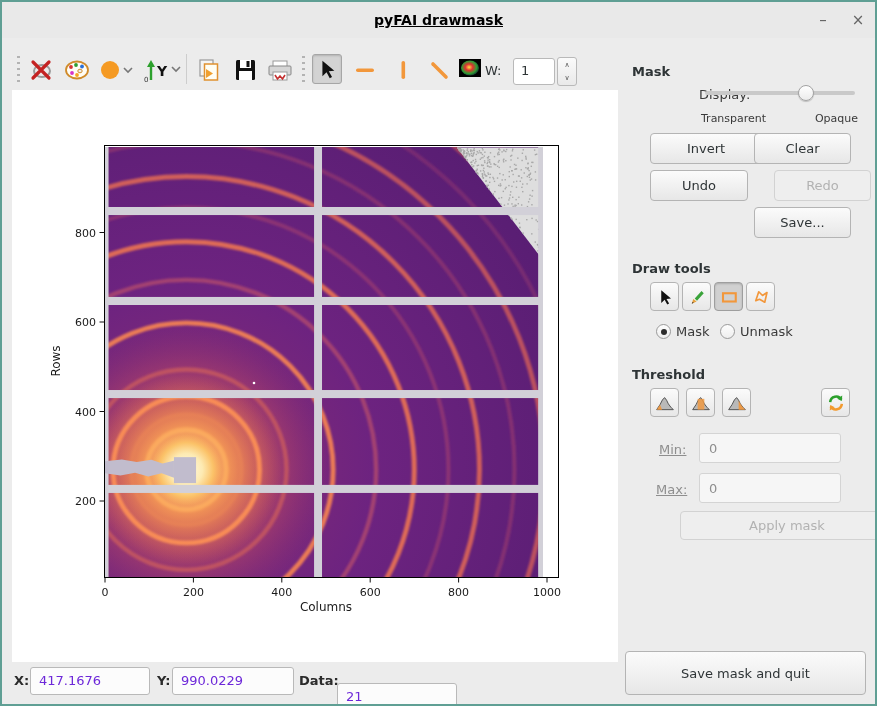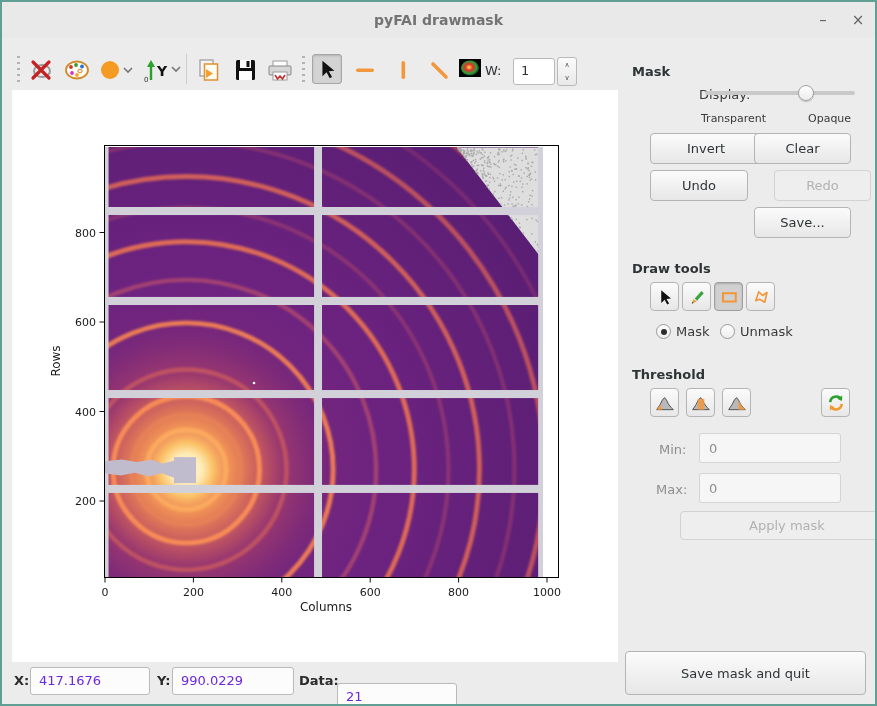--- a/index.html
+++ b/index.html
@@ -1,19 +1,19 @@
 <!DOCTYPE html>
 <html><head>
 <meta charset="utf-8">
 <style>
   html,body{margin:0;padding:0;background:#555;}
   *{box-sizing:border-box;font-family:"DejaVu Sans","Liberation Sans",sans-serif;}
   .window{position:relative;width:877px;height:706px;background:#ececec;border:2px solid #5f9f94;overflow:hidden;}
   .titlebar{position:absolute;left:0;top:0;width:100%;height:36px;background:#e9e9e9;text-align:center;}
-  .title{display:inline-block;margin-top:10px;font-size:14px;font-weight:bold;color:#737373;}
+  .title{display:inline-block;margin-top:10px;font-size:14px;font-weight:bold;color:#000000;text-decoration:underline;}
   .winbtn{position:absolute;top:6px;width:22px;height:24px;text-align:center;font-size:15px;color:#666;line-height:24px;cursor:default;}
   
   .tbtn{position:absolute;width:30px;height:28px;display:flex;align-items:center;justify-content:center;border-radius:3px;}
   .tbtn.pressed{background:#d3d3d3;border:1px solid #a6a6a6;box-shadow:inset 0 1px 2px rgba(0,0,0,.15);}
   .grip{position:absolute;width:3px;height:26px;background:repeating-linear-gradient(#b3b3b3 0 2px,transparent 2px 6px);}
   .tsep{position:absolute;width:1px;height:30px;background:#cdcdcd;}
   .tlabel{position:absolute;font-size:13px;color:#2e3436;}
   .spinfield{position:absolute;width:42px;height:27px;background:#fff;border:1px solid #b9b9b9;border-radius:3px;font-size:13px;color:#2e3436;padding:4px 0 0 7px;}
   .spinner{position:absolute;width:20px;height:29px;border:1px solid #b9b9b9;border-radius:3px;background:linear-gradient(#fbfbfb,#e9e9e9);}
   .spinner span{display:block;height:13px;text-align:center;font-size:7px;color:#555;line-height:14px;}
@@ -32,21 +32,21 @@
   .gbtn.disabled{background:#eeeeee;border-color:#d2d2d2;color:#b2b2b2;margin-left:20px;}
   .toolbtn{position:absolute;width:29px;height:29px;background:linear-gradient(#fbfbfb,#e7e7e7);border:1px solid #b4b4b4;border-radius:4px;display:flex;align-items:center;justify-content:center;}
   .toolbtn.pressed{background:#d0d0d0;box-shadow:inset 0 1px 2px rgba(0,0,0,.18);border-color:#9e9e9e;}
   .slider{position:absolute;left:703px;top:83px;width:150px;height:16px;}
   .slider .track{position:absolute;left:0;top:6px;width:100%;height:4px;background:#c9c9c9;border-radius:2px;}
   .slider .handle{position:absolute;left:93px;top:0;width:16px;height:16px;border-radius:50%;background:linear-gradient(#ffffff,#ececec);border:1px solid #a3a3a3;box-shadow:0 1px 1px rgba(0,0,0,.2);}
   .radio{position:absolute;width:15px;height:15px;border-radius:50%;background:linear-gradient(#fdfdfd,#eee);border:1px solid #9a9a9a;}
   .radio .dot{position:absolute;left:3.5px;top:3.5px;width:6px;height:6px;border-radius:50%;background:#2c2c2c;display:none;}
   .radio.checked .dot{display:block;}
   .tinput{position:absolute;width:142px;height:30px;background:#f6f6f6;border:1px solid #d4d4d4;border-radius:3px;font-size:13px;color:#8e8e8e;padding:7px 0 0 9px;}
-  .glabel{color:#8e8e8e;}
+  .glabel{color:#8e8e8e;text-decoration:underline;}
 </style>
 </head>
 <body>
 
 <div class="window">
 
   <div class="titlebar">
     <span class="title">pyFAI drawmask</span>
     <span class="winbtn" style="left:810px;">–</span>
     <span class="winbtn" style="left:845px;">×</span>
@@ -575,21 +575,21 @@
   <span class="slabel" style="left:297px;top:671px;">Data:</span>
   <div class="sfield" style="left:335px;top:665px;width:120px;margin-top:16px;">21</div>
 
   <span class="heading" style="left:630px;top:62px;">Mask</span>
   <span class="plabel" style="left:649px;top:85px;margin-left:48px;">Display:</span>
   <div class="slider">
     <div class="track"></div>
     <div class="handle"></div>
   </div>
   <span class="plabel small" style="left:699px;top:110px;">Transparent</span>
-  <span class="plabel small" style="left:806px;top:110px;width:50px;text-align:left;">Opaque</span>
+  <span class="plabel small" style="left:806px;top:110px;width:50px;text-align:right;">Opaque</span>
 
   <button class="gbtn" style="left:648px;top:131px;width:112px;height:31px;">Invert</button>
   <button class="gbtn" style="left:752px;top:131px;width:97px;height:31px;">Clear</button>
   <button class="gbtn" style="left:648px;top:168px;width:98px;height:31px;">Undo</button>
   <button class="gbtn disabled" style="left:752px;top:168px;width:97px;height:31px;">Redo</button>
   <button class="gbtn" style="left:752px;top:205px;width:97px;height:31px;">Save...</button>
 
   <span class="heading" style="left:630px;top:259px;">Draw tools</span>
   <div class="toolbtn" style="left:648px;top:280px;">
     <svg width="18" height="18" viewBox="0 0 24 24">

